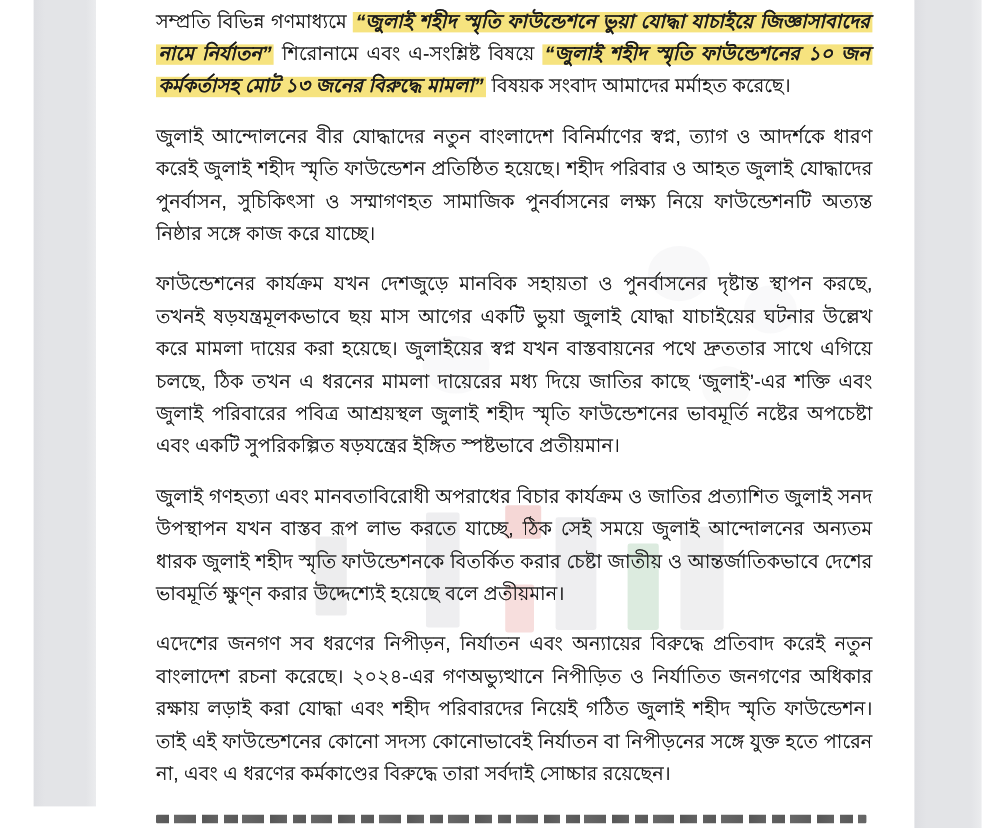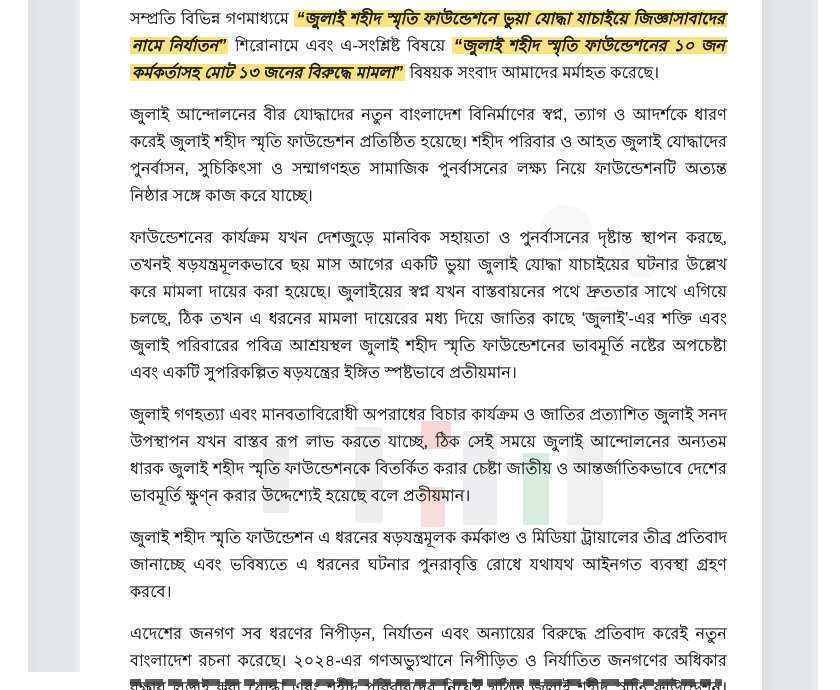--- a/index.html
+++ b/index.html
@@ -74,19 +74,18 @@
     <div class="wm-block" style="left:208px;top:16px;width:34px;height:94px;background:#8d9097;opacity:.15;"></div>
     <div class="wm-block" style="left:268px;top:38px;width:26px;height:72px;background:#3f8f4f;opacity:.18;"></div>
     <div class="wm-block" style="left:312px;top:24px;width:36px;height:86px;background:#8d9097;opacity:.14;"></div>
   </div>
 
   <div class="content">
     <p class="para"><span>সম্প্রতি বিভিন্ন গণমাধ্যমে </span><span class="quote">“জুলাই শহীদ স্মৃতি ফাউন্ডেশনে ভুয়া যোদ্ধা যাচাইয়ে জিজ্ঞাসাবাদের নামে নির্যাতন”</span><span> শিরোনামে এবং এ-সংশ্লিষ্ট বিষয়ে </span><span class="quote">“জুলাই শহীদ স্মৃতি ফাউন্ডেশনের ১০ জন কর্মকর্তাসহ মোট ১৩ জনের বিরুদ্ধে মামলা”</span><span> বিষয়ক সংবাদ আমাদের মর্মাহত করেছে।</span></p>
     <p class="para">জুলাই আন্দোলনের বীর যোদ্ধাদের নতুন বাংলাদেশ বিনির্মাণের স্বপ্ন, ত্যাগ ও আদর্শকে ধারণ করেই জুলাই শহীদ স্মৃতি ফাউন্ডেশন প্রতিষ্ঠিত হয়েছে। শহীদ পরিবার ও আহত জুলাই যোদ্ধাদের পুনর্বাসন, সুচিকিৎসা ও সম্মাগণহত সামাজিক পুনর্বাসনের লক্ষ্য নিয়ে ফাউন্ডেশনটি অত্যন্ত নিষ্ঠার সঙ্গে কাজ করে যাচ্ছে।</p>
     <p class="para">ফাউন্ডেশনের কার্যক্রম যখন দেশজুড়ে মানবিক সহায়তা ও পুনর্বাসনের দৃষ্টান্ত স্থাপন করছে, তখনই ষড়যন্ত্রমূলকভাবে ছয় মাস আগের একটি ভুয়া জুলাই যোদ্ধা যাচাইয়ের ঘটনার উল্লেখ করে মামলা দায়ের করা হয়েছে। জুলাইয়ের স্বপ্ন যখন বাস্তবায়নের পথে দ্রুততার সাথে এগিয়ে চলছে, ঠিক তখন এ ধরনের মামলা দায়েরের মধ্য দিয়ে জাতির কাছে ‘জুলাই’-এর শক্তি এবং জুলাই পরিবারের পবিত্র আশ্রয়স্থল জুলাই শহীদ স্মৃতি ফাউন্ডেশনের ভাবমূর্তি নষ্টের অপচেষ্টা এবং একটি সুপরিকল্পিত ষড়যন্ত্রের ইঙ্গিত স্পষ্টভাবে প্রতীয়মান।</p>
     <p class="para">জুলাই গণহত্যা এবং মানবতাবিরোধী অপরাধের বিচার কার্যক্রম ও জাতির প্রত্যাশিত জুলাই সনদ উপস্থাপন যখন বাস্তব রূপ লাভ করতে যাচ্ছে, ঠিক সেই সময়ে জুলাই আন্দোলনের অন্যতম ধারক জুলাই শহীদ স্মৃতি ফাউন্ডেশনকে বিতর্কিত করার চেষ্টা জাতীয় ও আন্তর্জাতিকভাবে দেশের ভাবমূর্তি ক্ষুণ্ন করার উদ্দেশ্যেই হয়েছে বলে প্রতীয়মান।</p>
-    <p class="para">জুলাই শহীদ স্মৃতি ফাউন্ডেশন এ ধরনের ষড়যন্ত্রমূলক কর্মকাণ্ড ও মিডিয়া ট্রায়ালের তীব্র প্রতিবাদ জানাচ্ছে এবং ভবিষ্যতে এ ধরনের ঘটনার পুনরাবৃত্তি রোধে যথাযথ আইনগত ব্যবস্থা গ্রহণ করবে।</p>
     <p class="para">এদেশের জনগণ সব ধরণের নিপীড়ন, নির্যাতন এবং অন্যায়ের বিরুদ্ধে প্রতিবাদ করেই নতুন বাংলাদেশ রচনা করেছে। ২০২৪-এর গণঅভ্যুত্থানে নিপীড়িত ও নির্যাতিত জনগণের অধিকার রক্ষায় লড়াই করা যোদ্ধা এবং শহীদ পরিবারদের নিয়েই গঠিত জুলাই শহীদ স্মৃতি ফাউন্ডেশন। তাই এই ফাউন্ডেশনের কোনো সদস্য কোনোভাবেই নির্যাতন বা নিপীড়নের সঙ্গে যুক্ত হতে পারেন না, এবং এ ধরণের কর্মকাণ্ডের বিরুদ্ধে তারা সর্বদাই সোচ্চার রয়েছেন।</p>
   </div>
 
   <div class="cutoff-line"></div>
 
 </div>
 
 </body></html>

